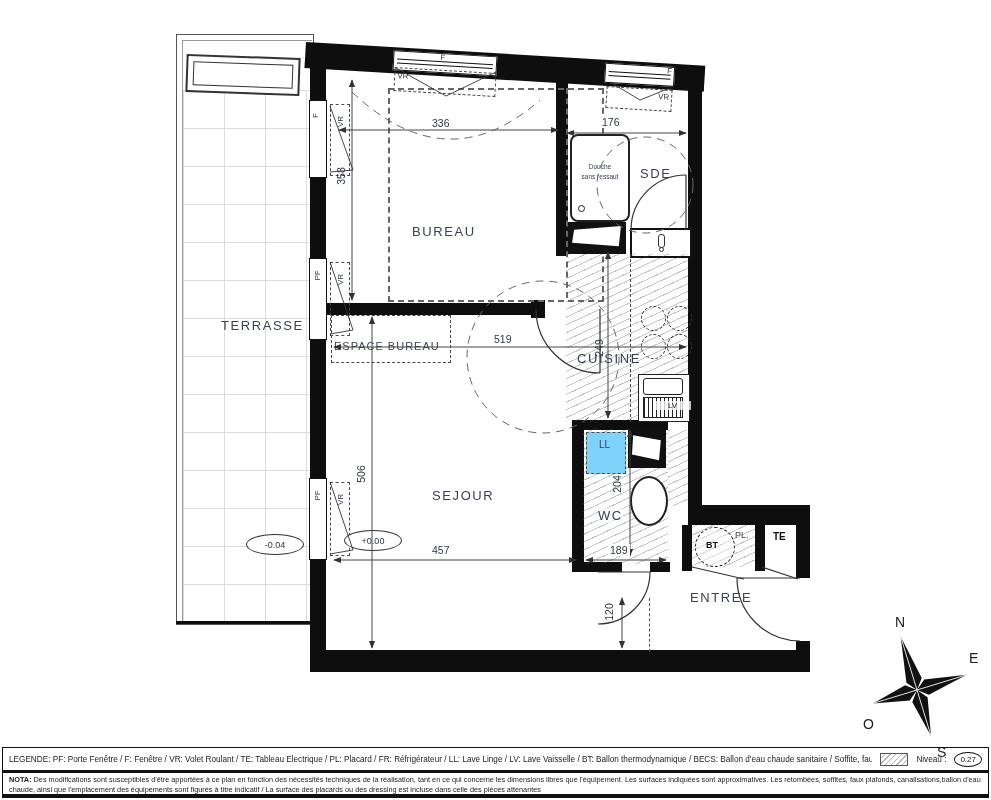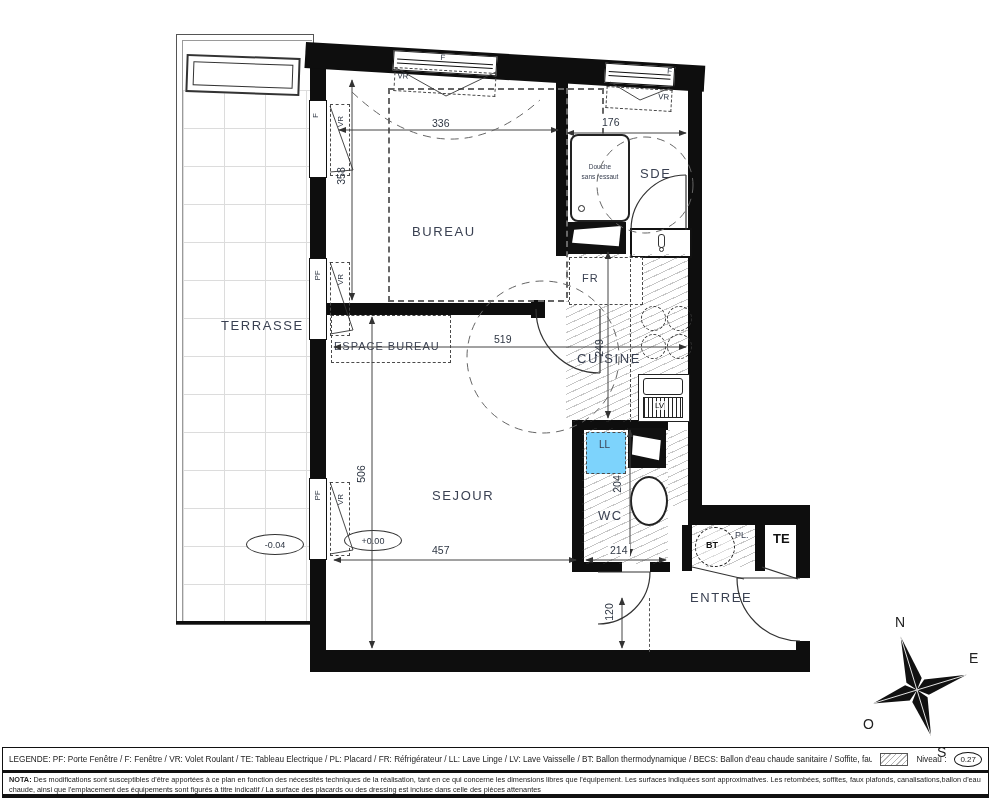--- a/index.html
+++ b/index.html
@@ -114,33 +114,30 @@
   <div class="abs" style="left:568px;top:222px;width:58px;height:32px;background:#111;">
     <div style="position:absolute;inset:3px;background:#fff;clip-path:polygon(6% 18%,96% 4%,92% 82%,2% 68%);"></div>
   </div>
   <div class="abs" style="left:630px;top:228px;width:58px;height:26px;border:2px solid #111;background:#fff;">
     <div style="position:absolute;left:26px;top:4px;width:5px;height:12px;border:1px solid #333;border-radius:3px;"></div>
     <div style="position:absolute;left:27px;top:17px;width:3px;height:3px;border:1px solid #333;border-radius:50%;"></div>
   </div>
   <div class="room" style="left:640px;top:166px;">SDE</div>
 
   <div class="hatch" style="left:566px;top:254px;width:122px;height:168px;"></div>
-  <div class="dashedbox" style="left:569px;top:257px;width:72px;height:46px;background:#fff;">
-    <span style="position:absolute;left:12px;top:14px;font-size:11px;letter-spacing:1px;color:#3a4152;">FR</span>
-  </div>
   <div class="abs" style="left:630px;top:254px;height:168px;border-left:1.5px dashed #4a4a4a;"></div>
   <div class="abs" style="left:641px;top:306px;width:23px;height:23px;border:1.5px dashed #333;border-radius:50%;"></div>
   <div class="abs" style="left:667px;top:306px;width:23px;height:23px;border:1.5px dashed #333;border-radius:50%;"></div>
   <div class="abs" style="left:641px;top:334px;width:23px;height:23px;border:1.5px dashed #333;border-radius:50%;"></div>
   <div class="abs" style="left:667px;top:334px;width:23px;height:23px;border:1.5px dashed #333;border-radius:50%;"></div>
   <div class="abs" style="left:638px;top:374px;width:50px;height:46px;border:1.5px solid #222;background:#fff;">
     <div style="position:absolute;left:4px;top:3px;width:38px;height:15px;border:1.5px solid #222;border-radius:3px;"></div>
     <div style="position:absolute;left:4px;top:22px;width:38px;height:19px;border:1px solid #222;
                 background-image:repeating-linear-gradient(90deg,#222 0 1.5px,transparent 1.5px 4px);">
-      <span style="position:absolute;left:10px;top:3px;font-size:8px;font-weight:normal;background:rgba(255,255,255,.75);padding:0 1px;color:#111;">LV</span>
+      <span style="position:absolute;left:10px;top:3px;font-size:8px;font-weight:normal;background:rgba(255,255,255,.75);padding:0 14px;color:#111;">LV</span>
     </div>
   </div>
   <div class="room" style="left:556px;top:351px;margin-left:21px;">CUISINE</div>
 
   <div class="dashedbox" style="left:331px;top:315px;width:118px;height:46px;border-width:1.2px;"></div>
   <div class="small-lab" style="left:334px;top:340px;font-size:11px;">ESPACE BUREAU</div>
   <div class="room" style="left:432px;top:488px;">SEJOUR</div>
 
   <div class="hatch" style="left:582px;top:428px;width:86px;height:136px;"></div>
   <div class="hatch" style="left:668px;top:430px;width:20px;height:76px;"></div>
@@ -152,21 +149,21 @@
   </div>
   <div class="abs" style="left:630px;top:476px;width:34px;height:46px;border:2px solid #222;border-radius:50%;background:#fff;"></div>
   <div class="room" style="left:598px;top:508px;background:rgba(255,255,255,.6);">WC</div>
 
   <div class="hatch" style="left:692px;top:525px;width:63px;height:42px;"></div>
   <div class="abs" style="left:695px;top:527px;width:38px;height:38px;border:1.5px dashed #222;border-radius:50%;background:rgba(255,255,255,.4);">
     <span style="position:absolute;left:10px;top:12px;font-size:9px;font-weight:bold;color:#111;text-align:center;">BT</span>
   </div>
   <span class="abs" style="left:735px;top:530px;font-size:9px;color:#3a4152;">PL.</span>
   <div class="abs" style="left:765px;top:525px;width:31px;height:42px;background:#fff;">
-    <span style="position:absolute;left:8px;top:6px;font-size:13px;font-weight:bold;color:#111;">TE</span>
+    <span style="position:absolute;left:8px;top:6px;font-size:10px;font-weight:bold;color:#111;">TE</span>
   </div>
 
   <div class="abs" style="left:649px;top:598px;height:54px;border-left:1.5px dashed #555;"></div>
   <div class="room" style="left:690px;top:590px;">ENTREE</div>
 
   <div class="lvl" style="left:246px;top:534px;width:56px;height:19px;">
     <span>-0.04</span>
   </div>
   <div class="lvl" style="left:344px;top:530px;width:56px;height:19px;">
     <span>+0.00</span>
@@ -216,21 +213,21 @@
     </g>
   </svg>
 
   <span class="dim" style="left:430px;top:117px;">336</span>
   <span class="dim" style="left:600px;top:116px;">176</span>
   <span class="dim rot" style="left:330px;top:170px;">358</span>
   <span class="dim" style="left:492px;top:333px;">519</span>
   <span class="dim rot" style="left:588px;top:342px;">249</span>
   <span class="dim rot" style="left:350px;top:468px;">506</span>
   <span class="dim" style="left:430px;top:544px;">457</span>
-  <span class="dim" style="left:608px;top:544px;">214</span>
+  <span class="dim" style="left:608px;top:544px;">189</span>
   <span class="dim rot" style="left:606px;top:478px;">204</span>
   <span class="dim rot" style="left:598px;top:606px;">120</span>
 
   <svg class="abs" style="left:855px;top:605px;" width="130" height="160" viewBox="0 0 130 160">
     <g transform="translate(62,85) rotate(-17)">
       <path d="M0 -56 L8 -10 L0 0 L-8 -10 Z" fill="#111"></path>
       <path d="M52 0 L10 8 L0 0 L10 -8 Z" fill="#111"></path>
       <path d="M0 48 L8 10 L0 0 L-8 10 Z" fill="#111"></path>
       <path d="M-46 0 L-10 8 L0 0 L-10 -8 Z" fill="#111"></path>
       <line x1="0" y1="-56" x2="0" y2="48" stroke="#fff" stroke-width="0.8"></line>

